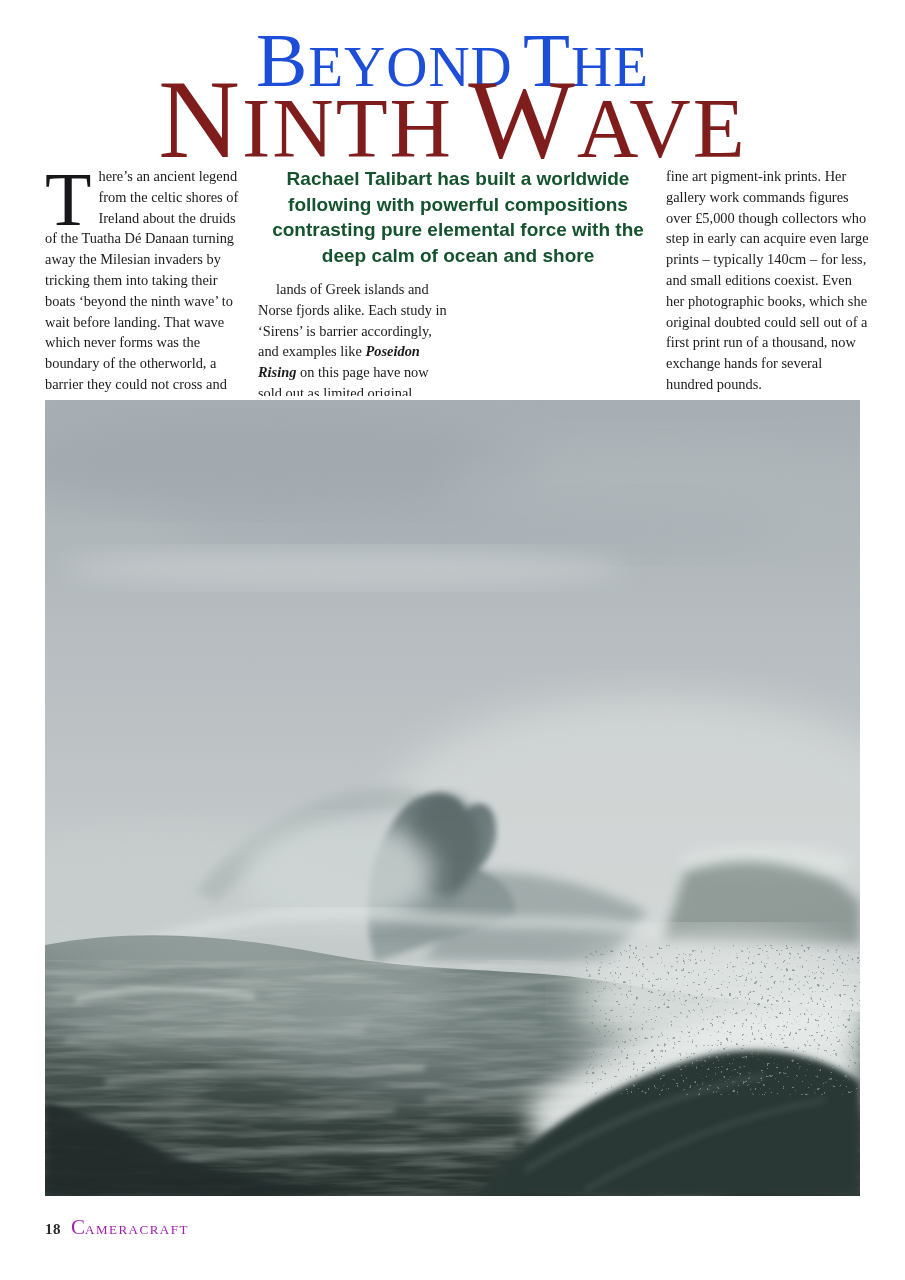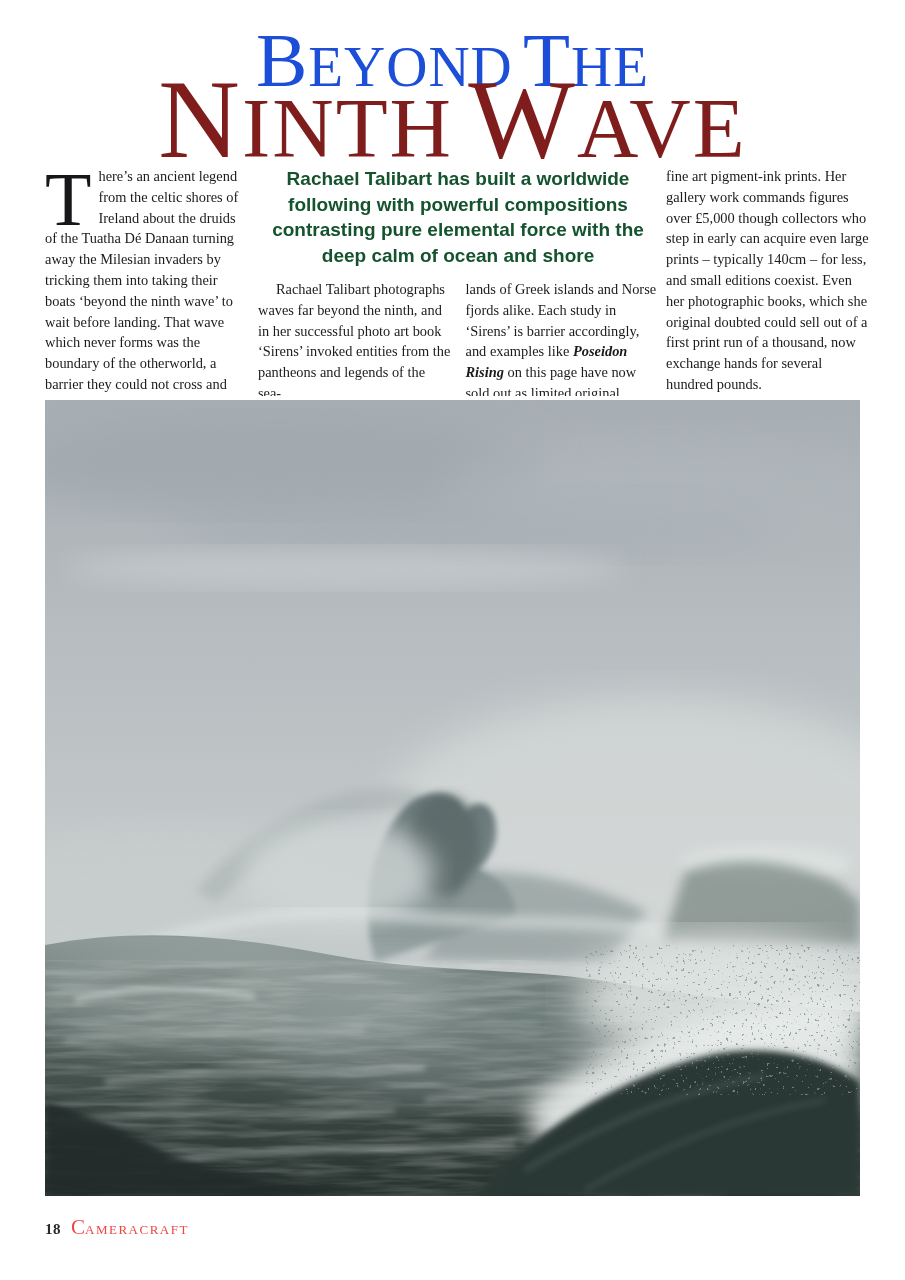--- a/index.html
+++ b/index.html
@@ -61,21 +61,21 @@
   }
   .photo svg { display:block; width:100%; height:100%; }
 
   
   .footer {
     display:flex; align-items:baseline;
     margin:19px 0 0 45px;
     color:#2a2a2c;
   }
   .pagenum { font-weight:bold; font-size:15px; letter-spacing:0.5px; }
-  .logo { margin-left:10px; color:#ef4444; letter-spacing:1.5px; font-size:13px; }
+  .logo { margin-left:10px; color:#a21caf; letter-spacing:1.5px; font-size:13px; }
   .logo .logo-cap { font-size:21px; letter-spacing:0; }
 </style>
 </head>
 <body>
 
 <div class="page">
 
   <header class="title-block">
     <div class="title-line t1"><span class="cap">B</span><span>EYOND</span><span class="wordgap"></span><span class="cap">T</span><span>HE</span></div>
     <div class="title-line t2"><span class="cap">N</span><span>INTH</span><span class="wordgap"></span><span class="cap">W</span><span>AVE</span></div>
@@ -83,21 +83,20 @@
 
   <section class="columns">
 
     <div>
       <p class="body-text"><span class="dropcap">T</span><span>here’s an ancient legend from the celtic shores of Ireland about the druids of the Tuatha Dé Danaan turning away the Milesian invaders by tricking them into taking their boats ‘beyond the ninth wave’ to wait before landing. That wave which never forms was the boundary of the otherworld, a barrier they could not cross and thus never return from.</span></p>
     </div>
 
     <div>
       <h2 class="standfirst">Rachael Talibart has built a worldwide following with powerful compositions contrasting pure elemental force with the deep calm of ocean and shore</h2>
       <div class="mid-cols">
-        <p class="body-text">Rachael Talibart photographs waves far beyond the ninth, and in her successful photo art book ‘Sirens’ invoked entities from the pantheons and legends of the sea-</p>
         <p class="body-text"><span>lands of Greek islands and Norse fjords alike. Each study in ‘Sirens’ is barrier accordingly, and examples like </span><em class="italic">Poseidon Rising</em><span> on this page have now sold out as limited original</span></p>
       </div>
     </div>
 
     <div>
       <p class="body-text">fine art pigment-ink prints. Her gallery work commands figures over £5,000 though collectors who step in early can acquire even large prints – typically 140cm – for less, and small editions coexist. Even her photographic books, which she original doubted could sell out of a first print run of a thousand, now exchange hands for several hundred pounds.</p>
     </div>
   </section>
 
   <figure class="photo" role="img" aria-label="Black and white seascape photograph ‘Poseidon Rising’ by Rachael Talibart: a storm wave crest rising like a figure amid wind-blown spray under a grey sky, dark churning sea and foam below">

